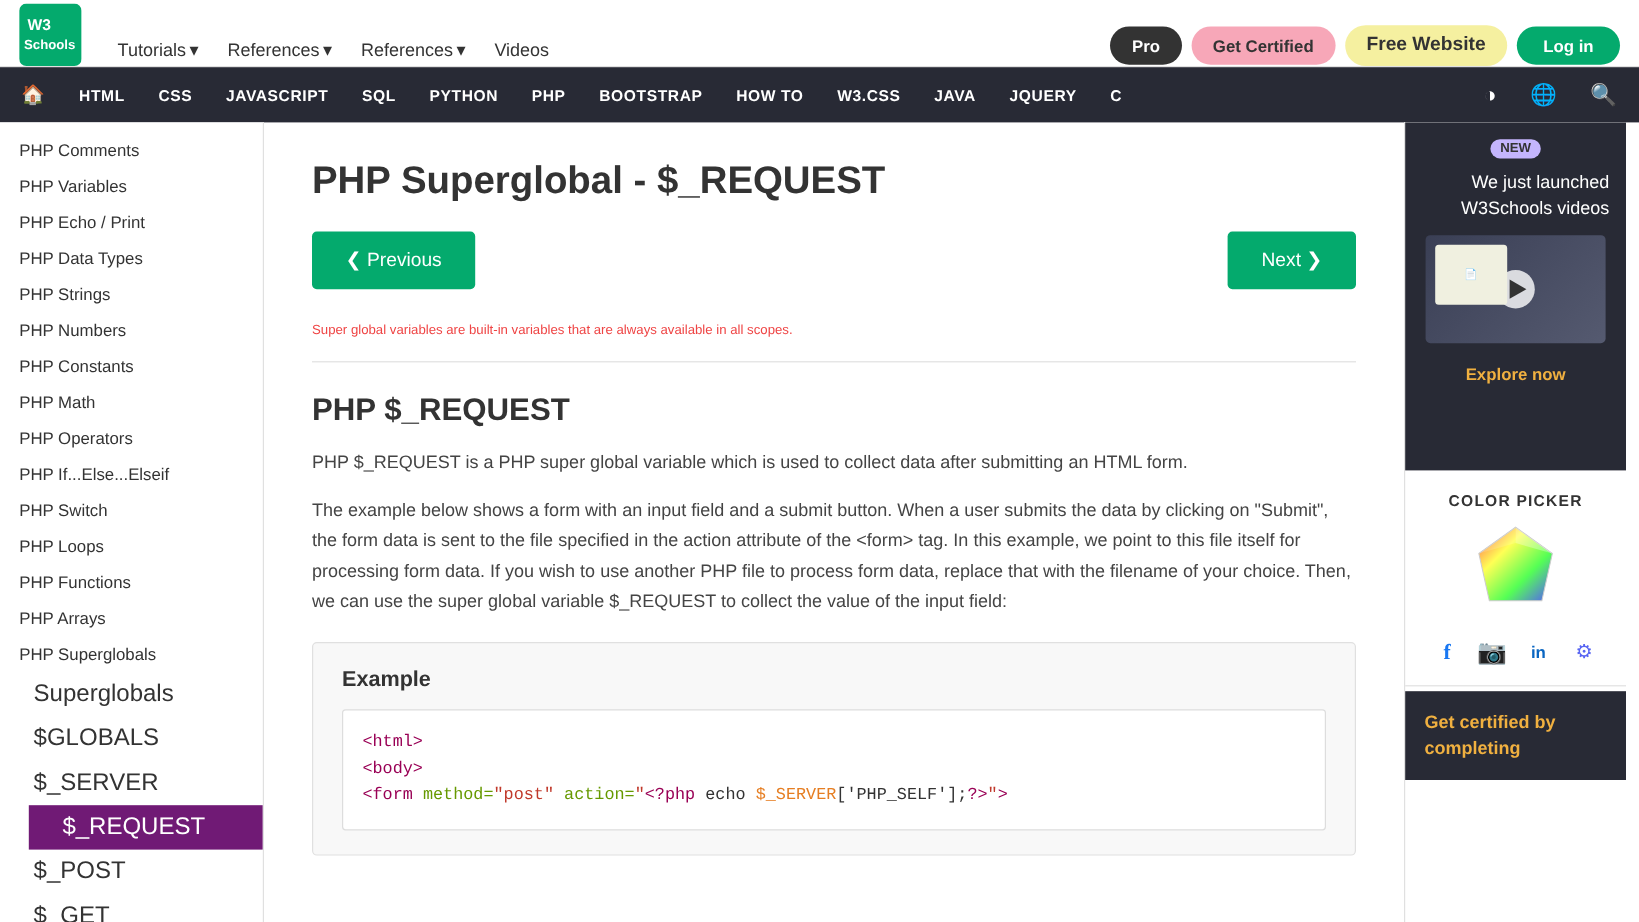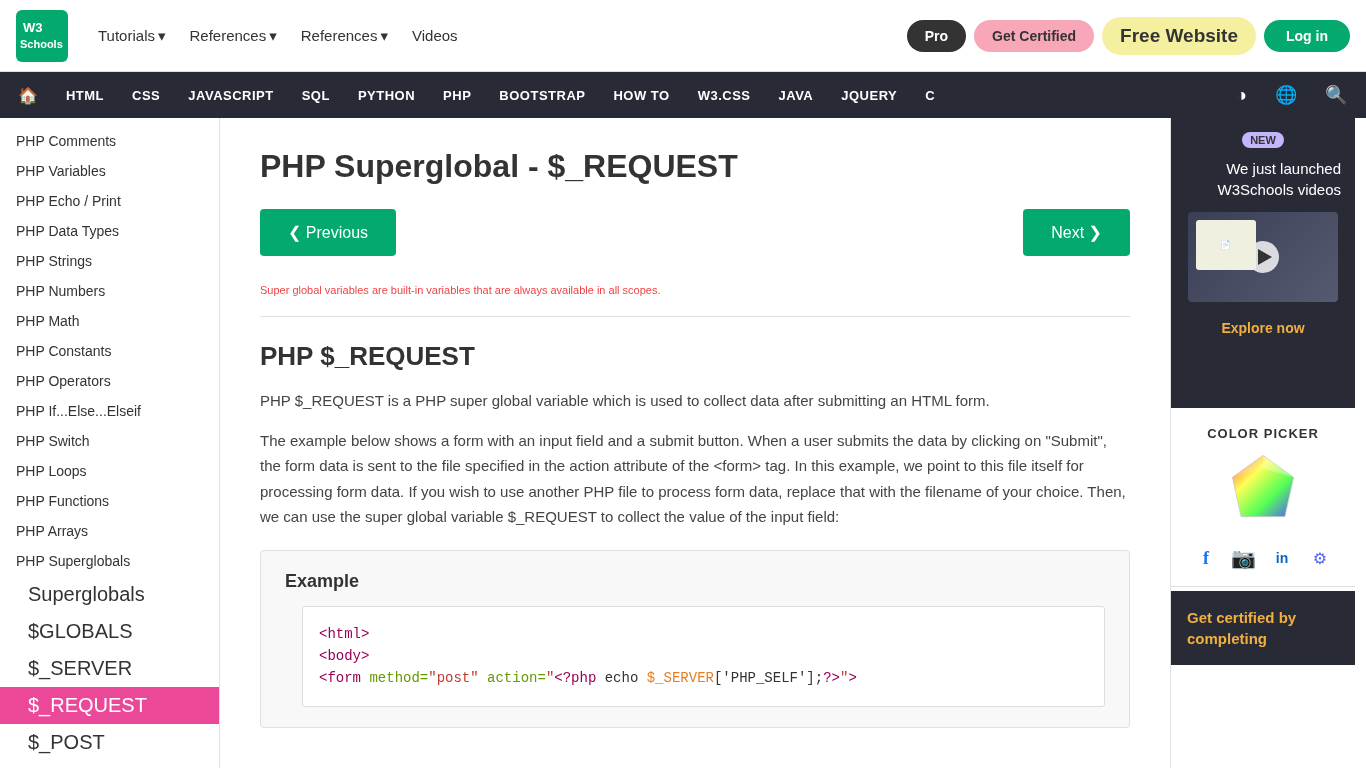--- a/index.html
+++ b/index.html
@@ -1,23 +1,23 @@
 <!DOCTYPE html>
 <html><head>
   <meta charset="utf-8">
   <style>
     * { margin: 0; padding: 0; box-sizing: border-box; }
     body { font-family: 'Segoe UI', Verdana, sans-serif; font-size: 15px; color: #333; background: #fff; }
 
     
     .top-nav {
       display: flex;
-      align-items: center;
+      align-items: flex-end;
       padding: 0 16px;
-      height: 72px;
+      height: 56px;
       background: #fff;
       border-bottom: 1px solid #e0e0e0;
       gap: 20px;
     }
     .logo-wrap {
       display: flex;
       align-items: center;
       gap: 6px;
       text-decoration: none;
     }
@@ -65,21 +65,21 @@
       font-size: 14px;
       cursor: pointer;
       font-weight: 600;
     }
     .btn-website {
       background: #f5f0a0;
       color: #333;
       border: none;
       border-radius: 20px;
       padding: 8px 18px;
-      font-size: 19px;
+      font-size: 16px;
       cursor: pointer;
       font-weight: 600;
     }
     .btn-login {
       background: #04aa6d;
       color: #fff;
       border: none;
       border-radius: 20px;
       padding: 8px 22px;
       font-size: 14px;
@@ -152,22 +152,23 @@
       padding: 8px 0;
     }
     .sidebar-item {
       display: block;
       padding: 7px 16px;
       color: #333;
       text-decoration: none;
       font-size: 14px;
     }
     .sidebar-item.active {
-      background: #ec4899;
-      color: #fff;
+      background: #701a75;
+      color: #fff;
+      margin-left: 24px;
     }
     .sidebar-item.sub {
       padding-left: 28px;
       font-size: 20px;
     }
 
     
     .main-content {
       flex: 1;
       padding: 30px 40px;
@@ -232,21 +233,20 @@
       margin-bottom: 14px;
     }
     .code-block {
       background: #fff;
       border: 1px solid #ddd;
       border-radius: 3px;
       padding: 16px;
       font-family: 'Courier New', monospace;
       font-size: 14px;
       line-height: 1.6;
-      margin-left: 17px;
     }
     .code-tag { color: #905; }
     .code-attr { color: #690; }
     .code-var { color: #e67e22; }
 
     
     .right-sidebar {
       width: 185px;
       min-width: 185px;
       padding: 0;
@@ -448,22 +448,22 @@
 
 <div class="page-layout">
 
   <aside class="sidebar">
     <a class="sidebar-item" href="#">PHP Comments</a>
     <a class="sidebar-item" href="#">PHP Variables</a>
     <a class="sidebar-item" href="#">PHP Echo / Print</a>
     <a class="sidebar-item" href="#">PHP Data Types</a>
     <a class="sidebar-item" href="#">PHP Strings</a>
     <a class="sidebar-item" href="#">PHP Numbers</a>
+    <a class="sidebar-item" href="#">PHP Constants</a>
     <a class="sidebar-item" href="#">PHP Math</a>
-    <a class="sidebar-item" href="#">PHP Constants</a>
     <a class="sidebar-item" href="#">PHP Operators</a>
     <a class="sidebar-item" href="#">PHP If...Else...Elseif</a>
     <a class="sidebar-item" href="#">PHP Switch</a>
     <a class="sidebar-item" href="#">PHP Loops</a>
     <a class="sidebar-item" href="#">PHP Functions</a>
     <a class="sidebar-item" href="#">PHP Arrays</a>
     <a class="sidebar-item" href="#">PHP Superglobals</a>
     <a class="sidebar-item sub" href="#">Superglobals</a>
     <a class="sidebar-item sub" href="#">$GLOBALS</a>
     <a class="sidebar-item sub" href="#">$_SERVER</a>

